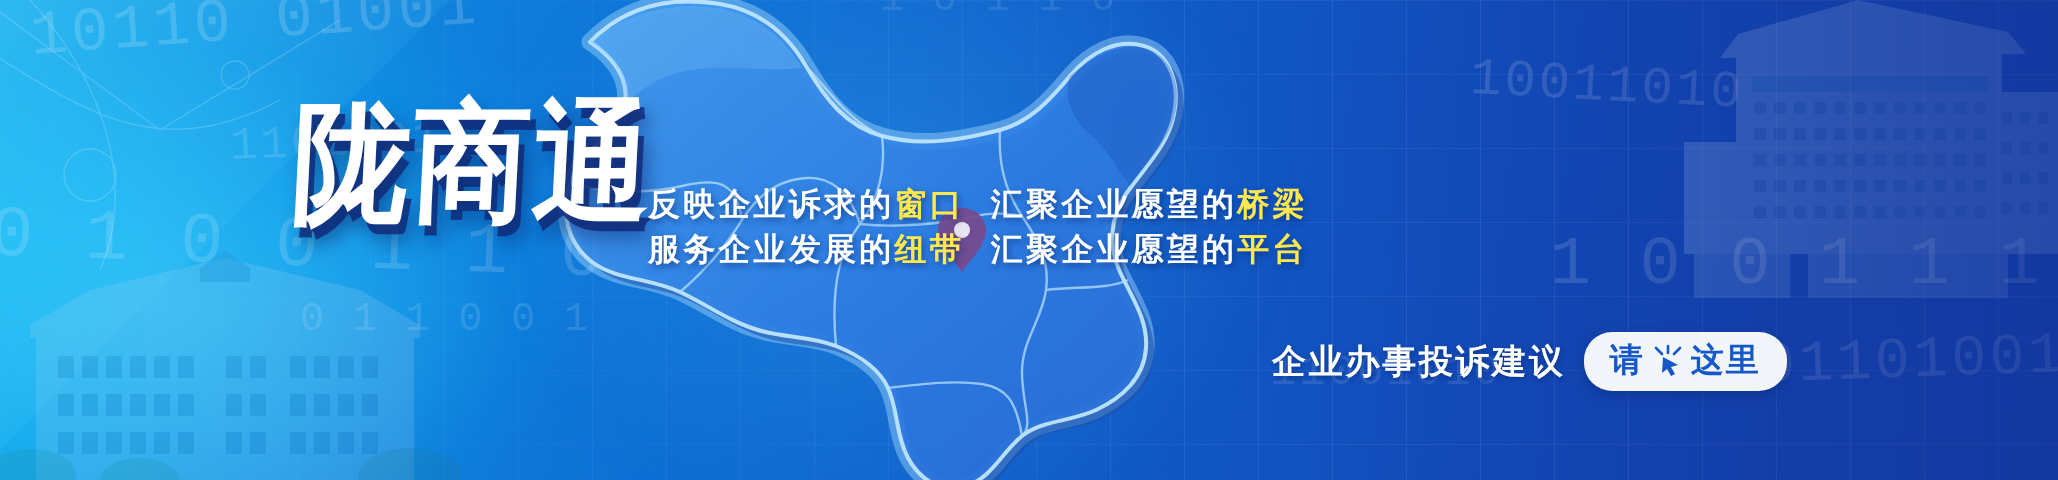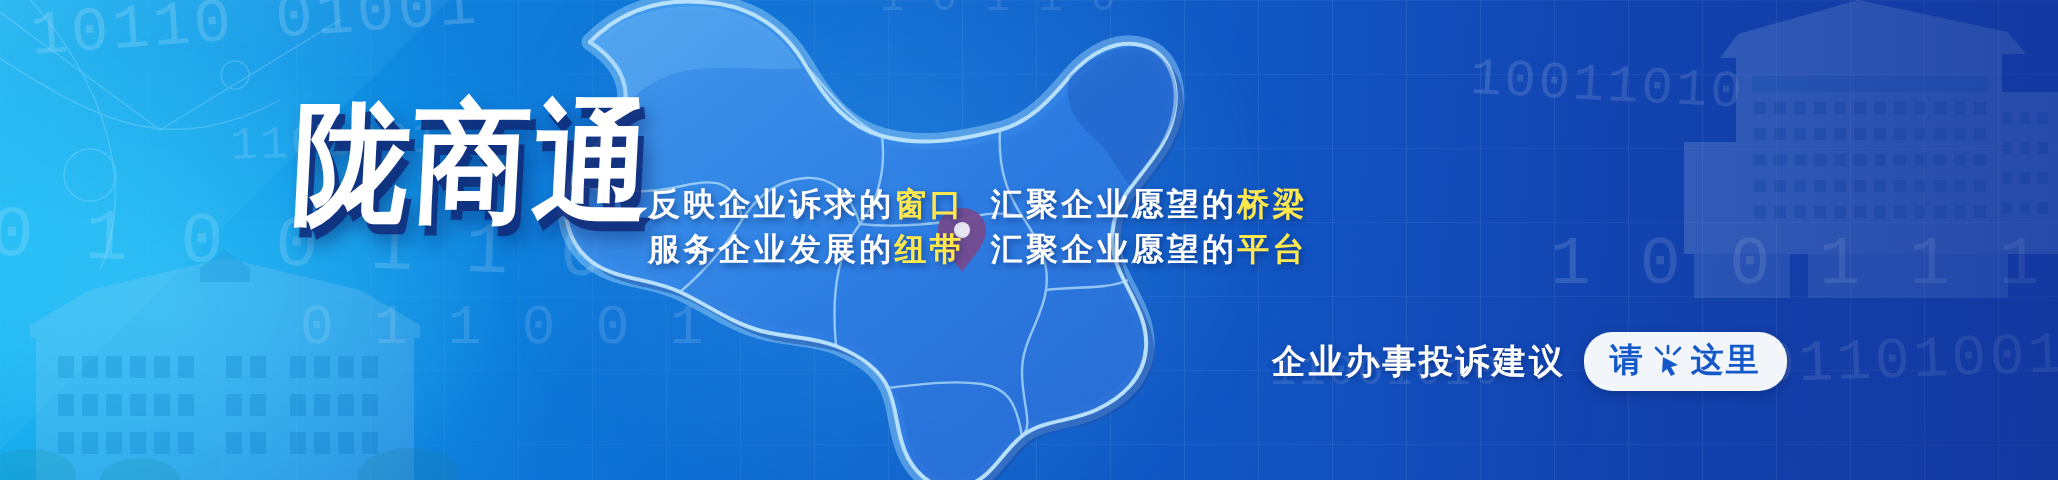--- a/index.html
+++ b/index.html
@@ -66,21 +66,21 @@
     font-family:"Liberation Mono","DejaVu Sans Mono",monospace;
     color:#ffffff;
     white-space:pre;
     line-height:1.02;
     letter-spacing:.06em;
     user-select:none;
   }
   .digits.d1{left:30px;  top:-10px;  font-size:62px;  opacity:.16; transform:rotate(-4deg); }
   .digits.d2{left:-10px; top:210px;  font-size:72px;  opacity:.15; transform:rotate(2deg); }
   .digits.d3{left:230px; top:120px;  font-size:46px;  opacity:.13; transform:rotate(-2deg); }
-  .digits.d4{left:300px; top:300px;  font-size:56px;  opacity:.12; }
+  .digits.d4{left:300px; top:300px;  font-size:40px;  opacity:.12; }
   .digits.d5{left:1470px;top:60px;   font-size:52px;  opacity:.16; transform:rotate(3deg); }
   .digits.d6{left:1550px;top:230px;  font-size:68px;  opacity:.17; }
   .digits.d7{left:1760px;top:330px;  font-size:58px;  opacity:.16; transform:rotate(-2deg); }
   .digits.d8{left:1270px;top:350px;  font-size:44px;  opacity:.11; }
   .digits.d9{left:880px; top:-20px;  font-size:40px;  opacity:.10; }
 
   
   .wire{position:absolute;left:-20px;top:-20px;width:420px;height:300px;opacity:.35;}
 
   

